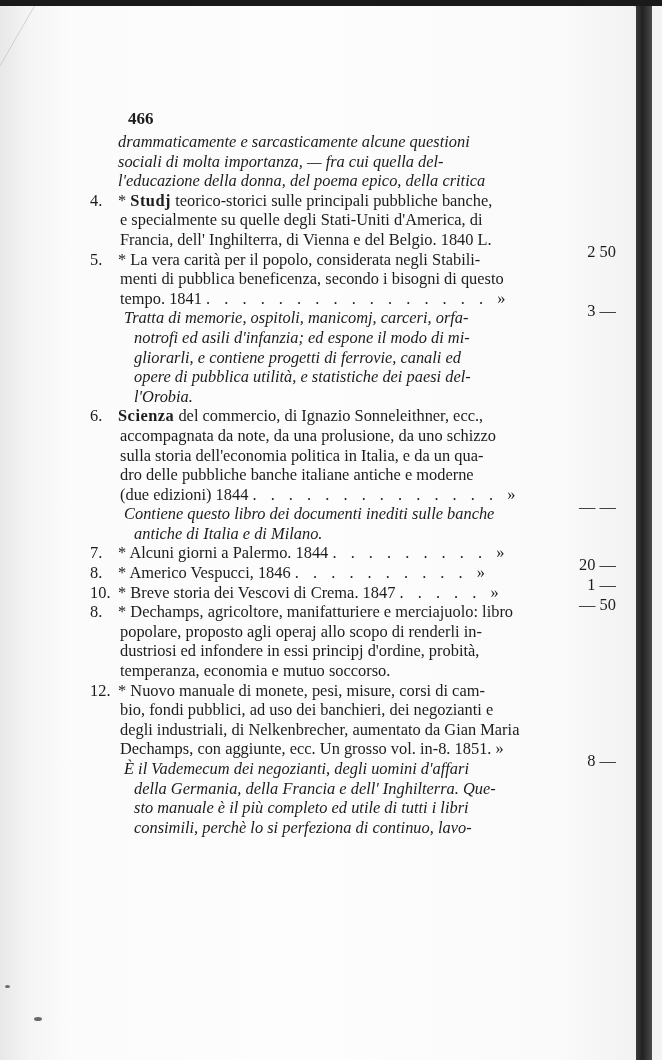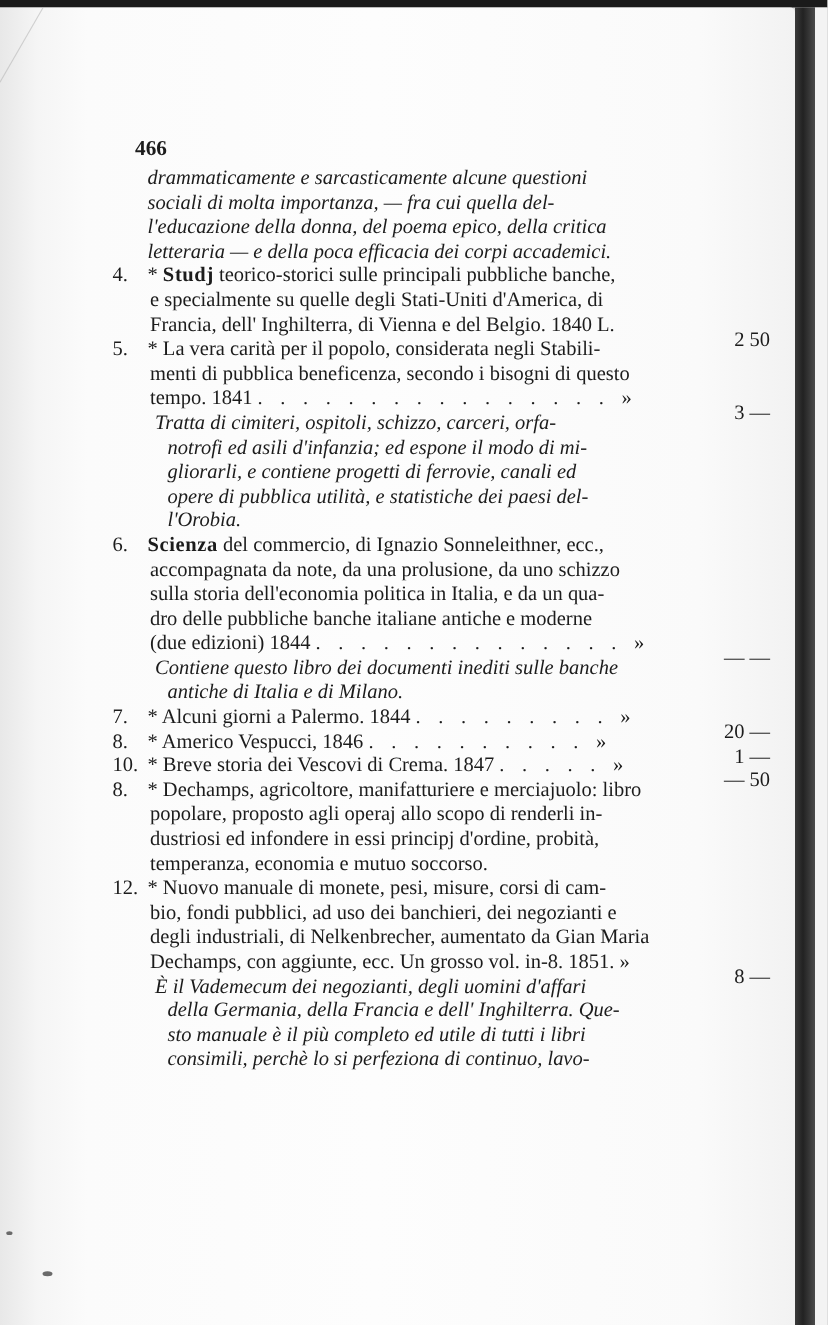--- a/index.html
+++ b/index.html
@@ -20,21 +20,21 @@
       position: absolute; left: 0; top: 6px; width: 34px; height: 60px;
       border-right: 1px solid #b8b8b8; transform: skewX(-30deg); transform-origin: top right;
       opacity: 0.6;
     }
     .spine {
       position: absolute; left: 636px; top: 6px; width: 16px; height: 1054px;
       background: linear-gradient(90deg, #3a3a3a, #222 40%, #4a4a4a 100%);
     }
     .spine-edge { position: absolute; left: 652px; top: 6px; width: 10px; height: 1054px; background: #f3f3f3; }
     .page-number {
-      position: absolute; left: 108px; top: 109px; font-size: 17px; font-weight: bold;
+      position: absolute; left: 128px; top: 109px; font-size: 17px; font-weight: bold;
     }
     .text-block {
       position: absolute; left: 90px; top: 132px; width: 486px;
       font-size: 16.4px; line-height: 19.6px;
     }
     .line { position: relative; white-space: nowrap; height: 19.6px; }
     .it { font-style: italic; }
     .num { display: inline-block; width: 28px; }
     .ind1 { padding-left: 28px; }
     .ind-desc { padding-left: 34px; }
@@ -54,41 +54,40 @@
 <div class="spine"></div>
 <div class="spine-edge"></div>
 
 <div class="page-number">466</div>
 
 <div class="text-block">
 
   <div class="line it ind1">drammaticamente e sarcasticamente alcune questioni</div>
   <div class="line it ind1">sociali di molta importanza, — fra cui quella del-</div>
   <div class="line it ind1">l'educazione della donna, del poema epico, della critica</div>
-  <div class="line it ind1">letteraria — e della poca efficacia dei corpi accademici.</div>
 
   <div class="line">
     <span class="num">4.</span><span>* <span class="bold-key">Studj</span> teorico-storici sulle principali pubbliche banche,</span>
   </div>
   <div class="line ind-top">e specialmente su quelle degli Stati-Uniti d'America, di</div>
   <div class="line ind-top">
     <span>Francia, dell' Inghilterra, di Vienna e del Belgio. 1840 L.</span>
     <span class="price-wide">2 50</span>
   </div>
 
   <div class="line">
     <span class="num">5.</span><span>* La vera carità per il popolo, considerata negli Stabili-</span>
   </div>
   <div class="line ind-top">menti di pubblica beneficenza, secondo i bisogni di questo</div>
   <div class="line ind-top">
     <span>tempo. 1841</span>
     <span class="leader">. . . . . . . . . . . . . . . . »</span>
     <span class="price-wide">3 —</span>
   </div>
-  <div class="line it ind-desc">Tratta di cimiteri, ospitoli, schizzo, carceri, orfa-</div>
+  <div class="line it ind-desc">Tratta di memorie, ospitoli, manicomj, carceri, orfa-</div>
   <div class="line it ind-desc2">notrofi ed asili d'infanzia; ed espone il modo di mi-</div>
   <div class="line it ind-desc2">gliorarli, e contiene progetti di ferrovie, canali ed</div>
   <div class="line it ind-desc2">opere di pubblica utilità, e statistiche dei paesi del-</div>
   <div class="line it ind-desc2">l'Orobia.</div>
 
   <div class="line">
     <span class="num">6.</span><span><span class="bold-key">Scienza</span> del commercio, di Ignazio Sonneleithner, ecc.,</span>
   </div>
   <div class="line ind-top">accompagnata da note, da una prolusione, da uno schizzo</div>
   <div class="line ind-top">sulla storia dell'economia politica in Italia, e da un qua-</div>

